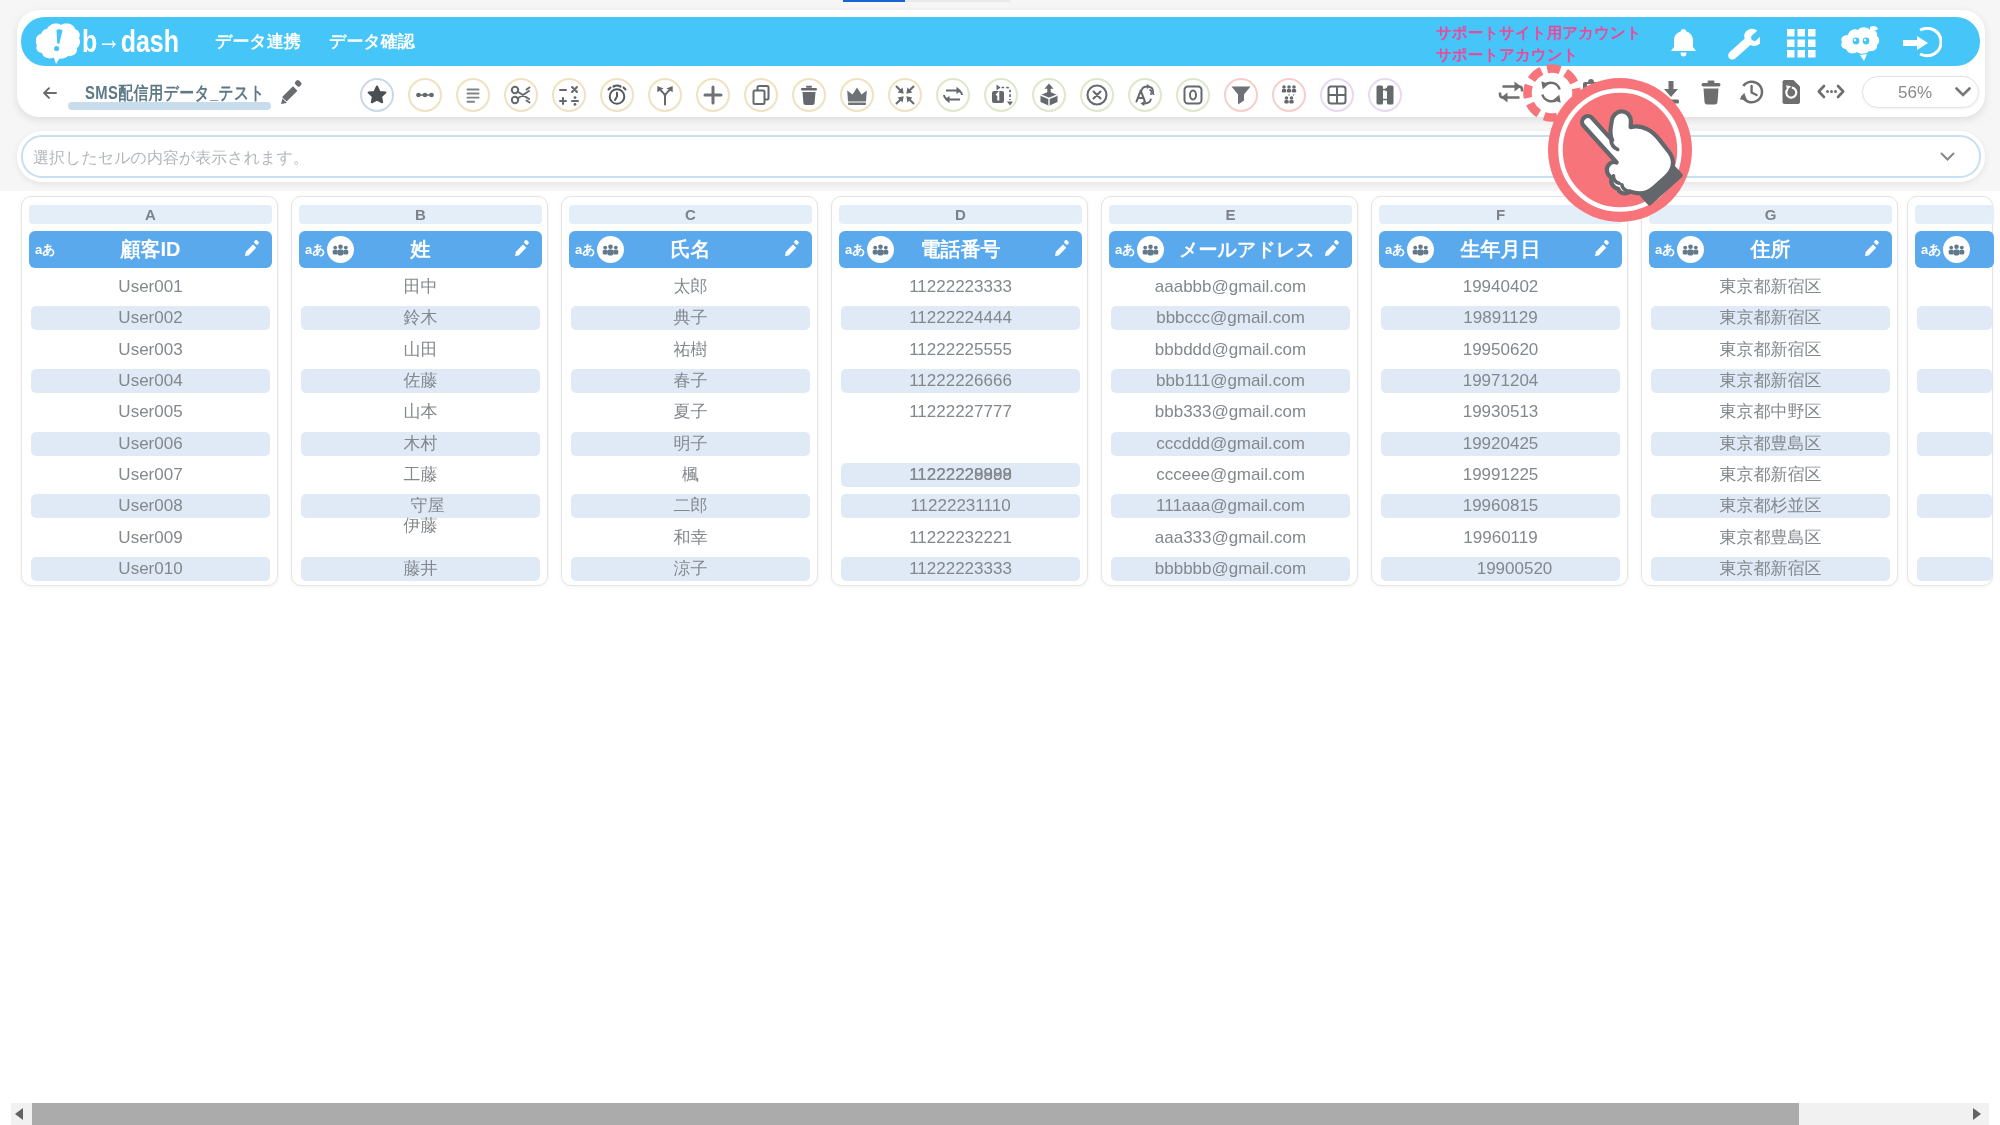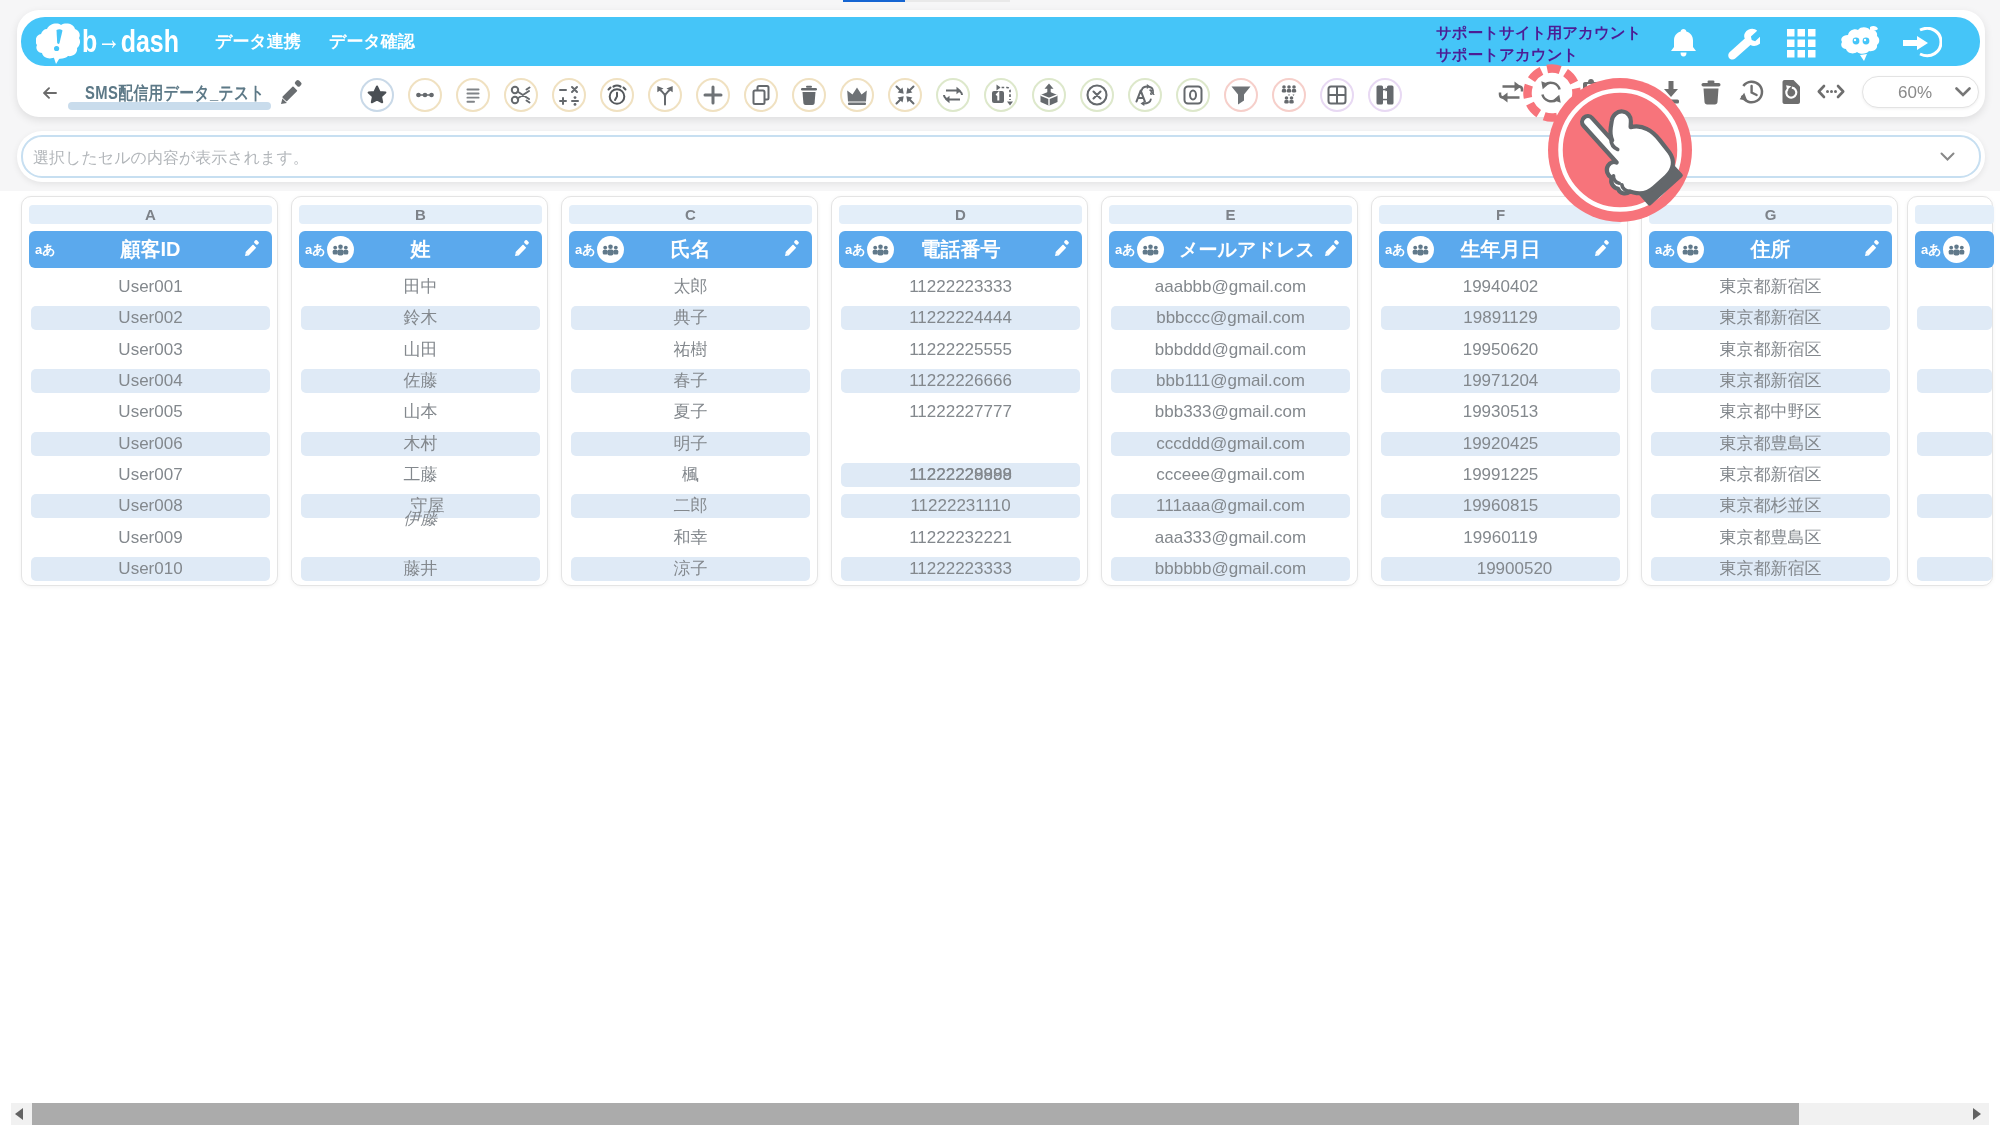--- a/index.html
+++ b/index.html
@@ -4,21 +4,21 @@
 <style>
   * { margin:0; padding:0; box-sizing:border-box; }
   html,body { width:2000px; height:1125px; overflow:hidden; background:#ffffff; font-family:"Liberation Sans", sans-serif; }
   .abs { position:absolute; }
   #page { position:relative; width:2000px; height:1125px; }
 
   
   #topcard { left:17px; top:10px; width:1968px; height:107px; background:#fff; border-radius:22px; box-shadow:0 3px 8px rgba(0,0,0,0.10); }
   #bluebar { left:21px; top:17px; width:1959px; height:49px; background:#45c5f8; border-radius:24px; }
   .menuitem { position:absolute; top:17px; height:51px; line-height:49px; color:#fff; font-weight:bold; font-size:17px; }
-  #acct { position:absolute; left:1436px; top:22px; color:#4c1d95; font-size:15.5px; line-height:22px; font-weight:bold; }
+  #acct { position:absolute; left:1436px; top:22px; color:#ec4899; font-size:15.5px; line-height:22px; font-weight:bold; }
 
   
   #title { left:85px; top:81px; font-size:18px; font-weight:bold; color:#5d7987; white-space:nowrap; transform:scaleX(0.82); transform-origin:0 0; letter-spacing:0.5px; }
   #underline { left:68px; top:102px; width:203px; height:8px; background:#c9dcec; border-radius:4px; }
   .circ { position:absolute; width:34px; height:34px; border-radius:50%; border:2px solid #f0e1c1; top:78px; background:#fff; }
   .circ svg { position:absolute; left:2px; top:2px; }
 
   
   #inputcard { left:17px; top:131px; width:1968px; height:51px; background:#fff; border-radius:25px; box-shadow:0 2px 6px rgba(0,0,0,0.08); }
   #inputpill { left:21px; top:135px; width:1960px; height:43px; border:2px solid #c7dff1; border-radius:21px; background:#fff; }
@@ -392,21 +392,21 @@
           </g>
           <g fill="#6e6e6e">
             <circle cx="10.5" cy="13.5" r="1.5"></circle>
             <circle cx="14.5" cy="13.5" r="1.5"></circle>
             <circle cx="18.5" cy="13.5" r="1.5"></circle>
           </g>
         </svg></div>
     </div>
 
   <div class="abs" style="left:1862px;top:76px;width:117px;height:32px;background:#fff;border:1px solid #e3e3e3;border-radius:16px;box-shadow:0 1px 3px rgba(0,0,0,0.06);"></div>
-  <div class="abs" style="left:1882px;top:83px;width:66px;text-align:center;font-size:17px;color:#8a8a8a;">60%</div>
+  <div class="abs" style="left:1882px;top:83px;width:66px;text-align:center;font-size:17px;color:#8a8a8a;">56%</div>
   <svg class="abs" style="left:1955px;top:87px;" width="16" height="10" viewBox="0 0 16 10">
     <path fill="none" stroke="#777" stroke-width="2.6" stroke-linecap="round" d="M1.5 1.5 L8 8 L14.5 1.5"></path>
   </svg>
 
   <div class="abs" id="inputcard"></div>
   <div class="abs" id="inputpill"></div>
   <div class="abs" id="placeholder">選択したセルの内容が表示されます。</div>
   <svg class="abs" style="left:1940px;top:152px;" width="15" height="9" viewBox="0 0 15 9">
     <path fill="none" stroke="#888" stroke-width="2" stroke-linecap="round" d="M1.5 1.5 L7.5 7.5 L13.5 1.5"></path>
   </svg>
@@ -462,21 +462,21 @@
           </svg>
         </div>
         <div class="row" style="top:78px;">田中</div>
         <div class="row alt" style="top:109.35px;">鈴木</div>
         <div class="row" style="top:140.7px;">山田</div>
         <div class="row alt" style="top:172.05px;">佐藤</div>
         <div class="row" style="top:203.4px;">山本</div>
         <div class="row alt" style="top:234.75px;">木村</div>
         <div class="row" style="top:266.1px;">工藤</div>
         <div class="row alt" style="top:297.45000000000005px;padding-left:14px;">守屋</div>
-        <div class="row" style="top:310px;font-style:italic;">伊藤</div>
+        <div class="row" style="top:317px;">伊藤</div>
         <div class="row alt" style="top:360.15000000000003px;">藤井</div>
       </div>
       <div class="col" style="left:561px;width:257px;">
         <div class="letter" style="width:243px;">C</div>
         <div class="chead" style="width:243px;">
           <span class="ab">aあ</span>
           <span class="ppl">
             <svg width="19" height="15" viewBox="0 0 19 15" style="position:absolute;left:4px;top:6.5px;">
               <g fill="#61798a">
                 <circle cx="4.2" cy="4.6" r="1.9"></circle>

